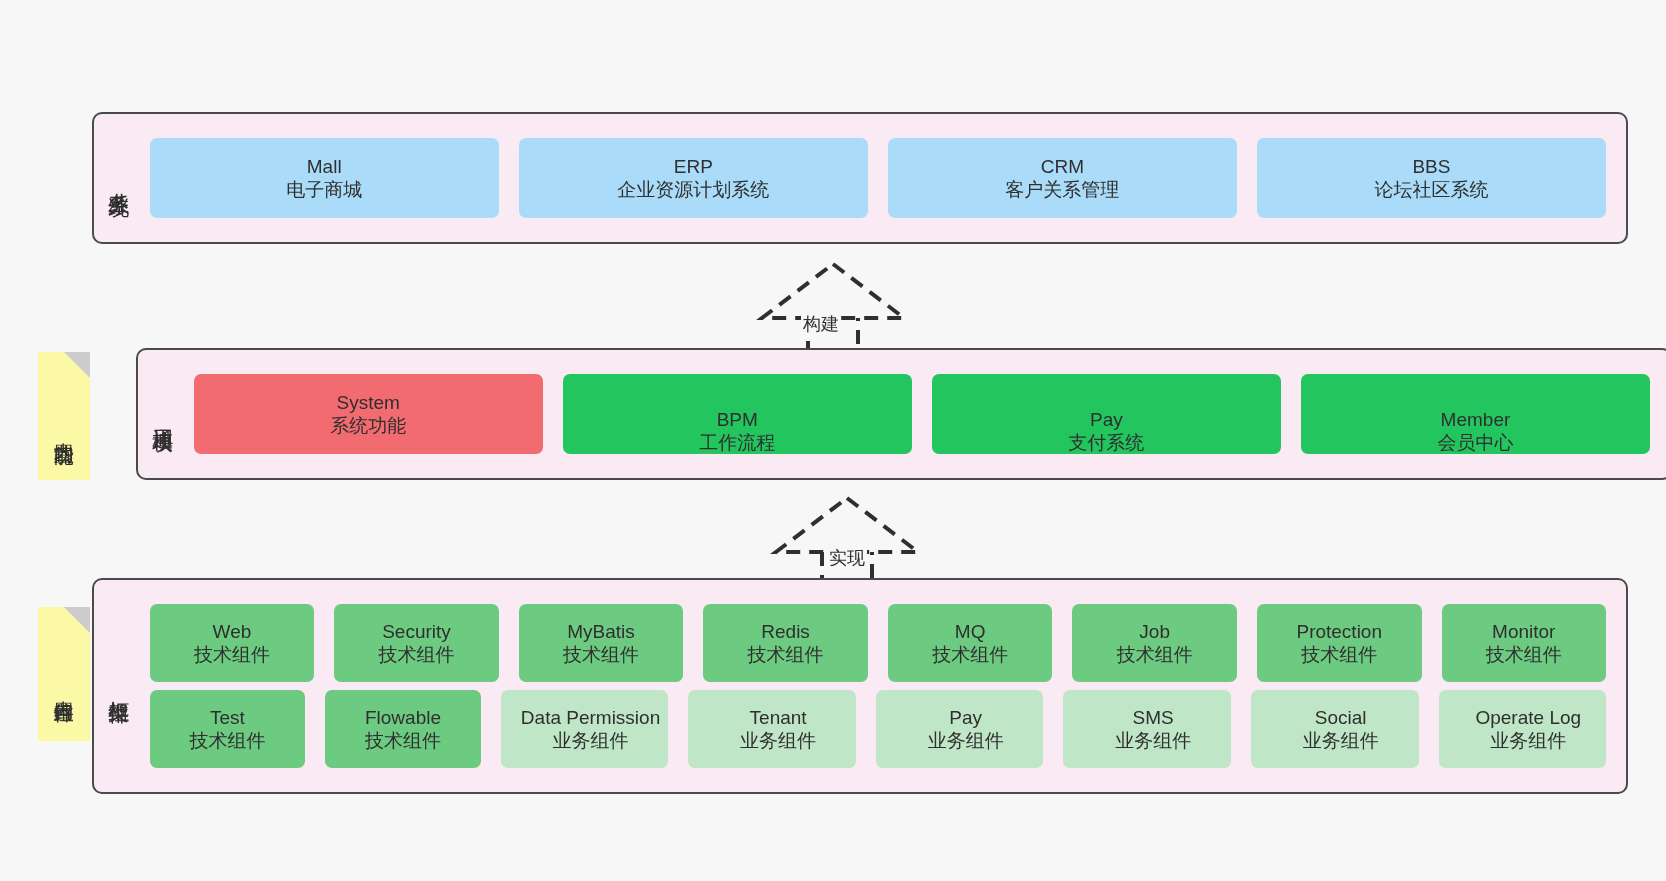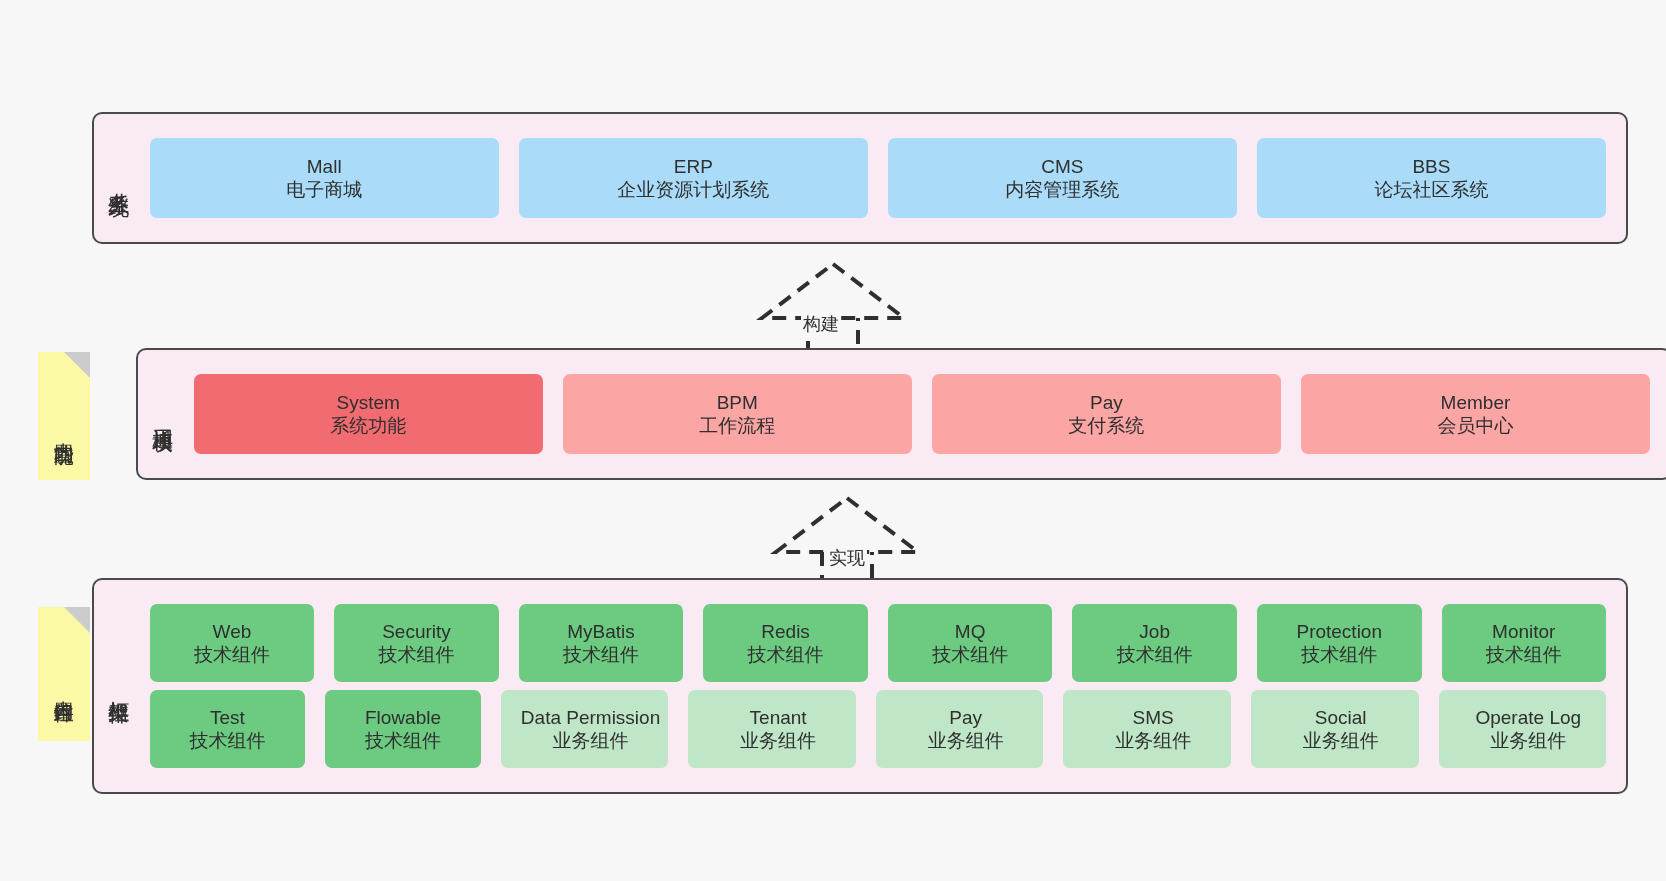--- a/index.html
+++ b/index.html
@@ -79,21 +79,21 @@
   .card .t-cn {
     font-size: 19px;
   }
 
   .h-biz   { height: 80px; }
   .h-mod   { height: 80px; }
   .h-frame { height: 78px; }
 
   .c-blue        { background: #aadcfa; }
   .c-red         { background: #f26b70; }
-  .c-pink        { background: #fca5a5; }
+  .c-pink        { background: #22c55e; justify-content: flex-end; }
   .c-green       { background: #6ccb80; }
   .c-lightgreen  { background: #bfe6c6; padding-left: 12px; }
 
   
   .note {
     position: absolute;
     background: #fbf8a6;
     box-sizing: border-box;
     display: flex;
     align-items: center;
@@ -151,25 +151,25 @@
       <div class="t-en">Mall</div>
       <div class="t-cn">电子商城</div>
     </div>
 
 
     <div class="card c-blue h-biz">
       <div class="t-en">ERP</div>
       <div class="t-cn">企业资源计划系统</div>
     </div>
 
-
     <div class="card c-blue h-biz">
-      <div class="t-en">CMS</div>
-      <div class="t-cn">内容管理系统</div>
-    </div>
+      <div class="t-en">CRM</div>
+      <div class="t-cn">客户关系管理</div>
+    </div>
+
 
     <div class="card c-blue h-biz">
       <div class="t-en">BBS</div>
       <div class="t-cn">论坛社区系统</div>
     </div>
 
   </div>
 </div>
 
 <div class="arrow" style="left:758px; top:260px; width:150px; height:92px;">

